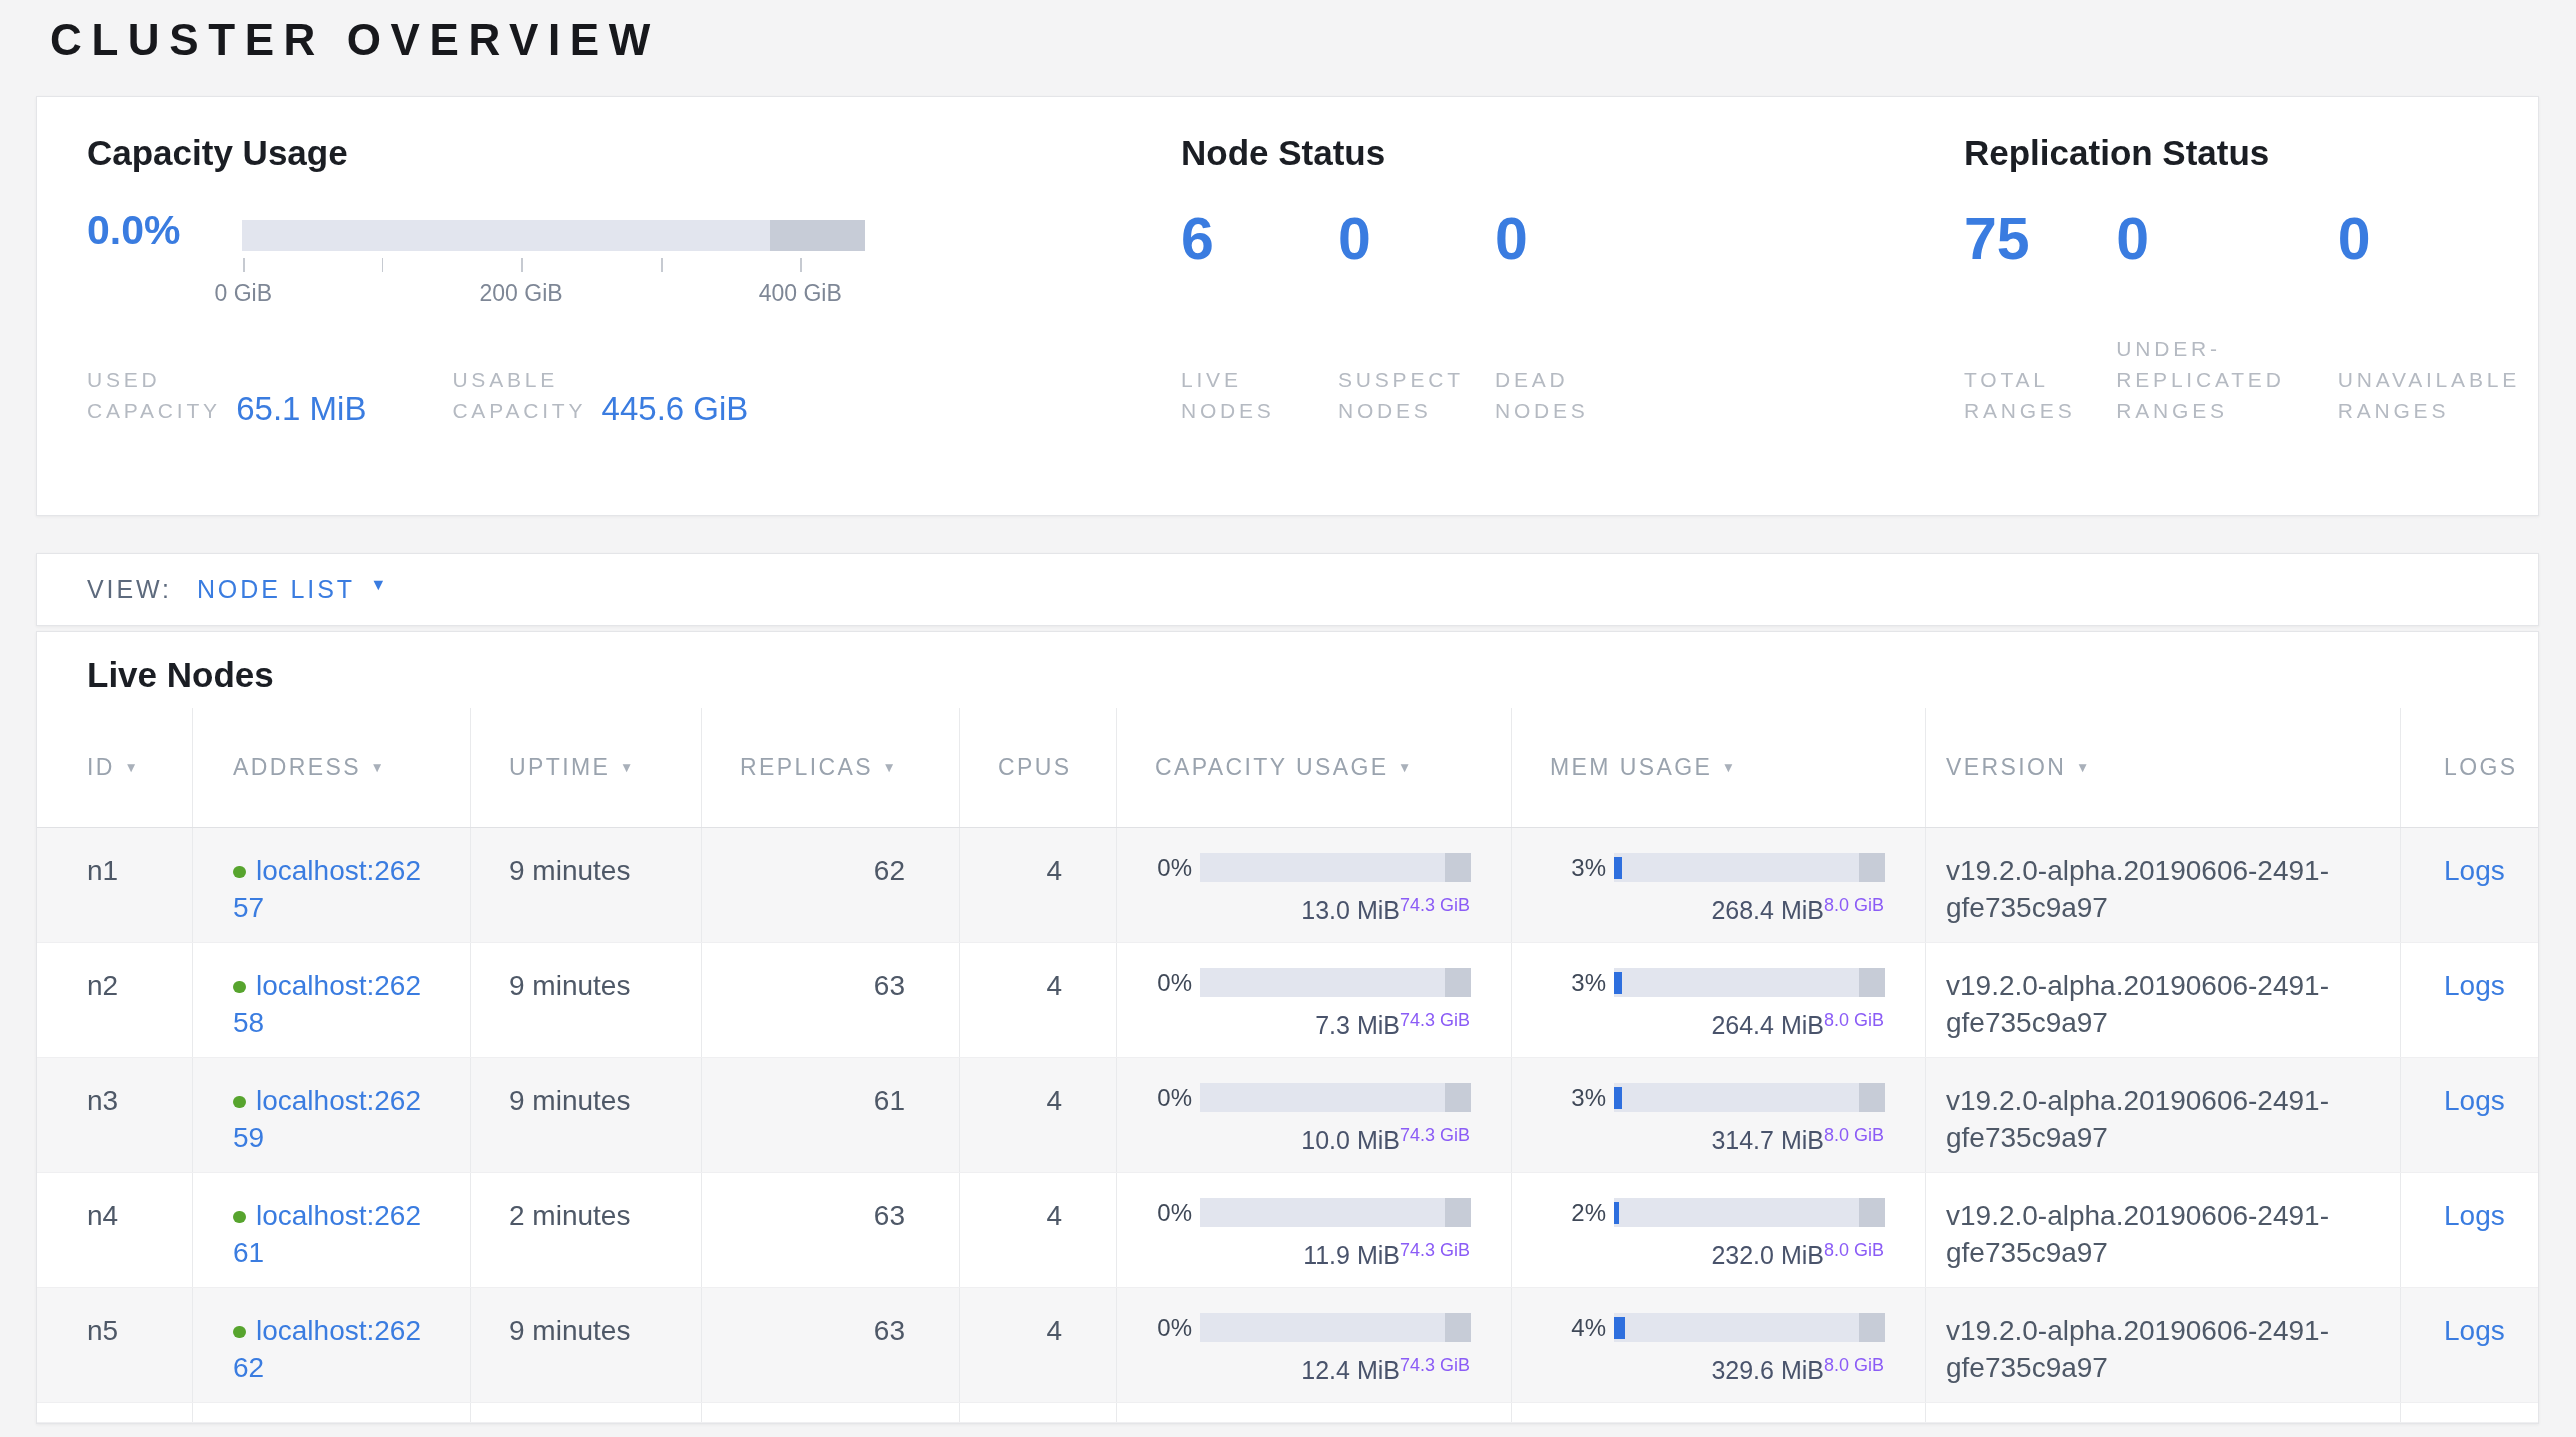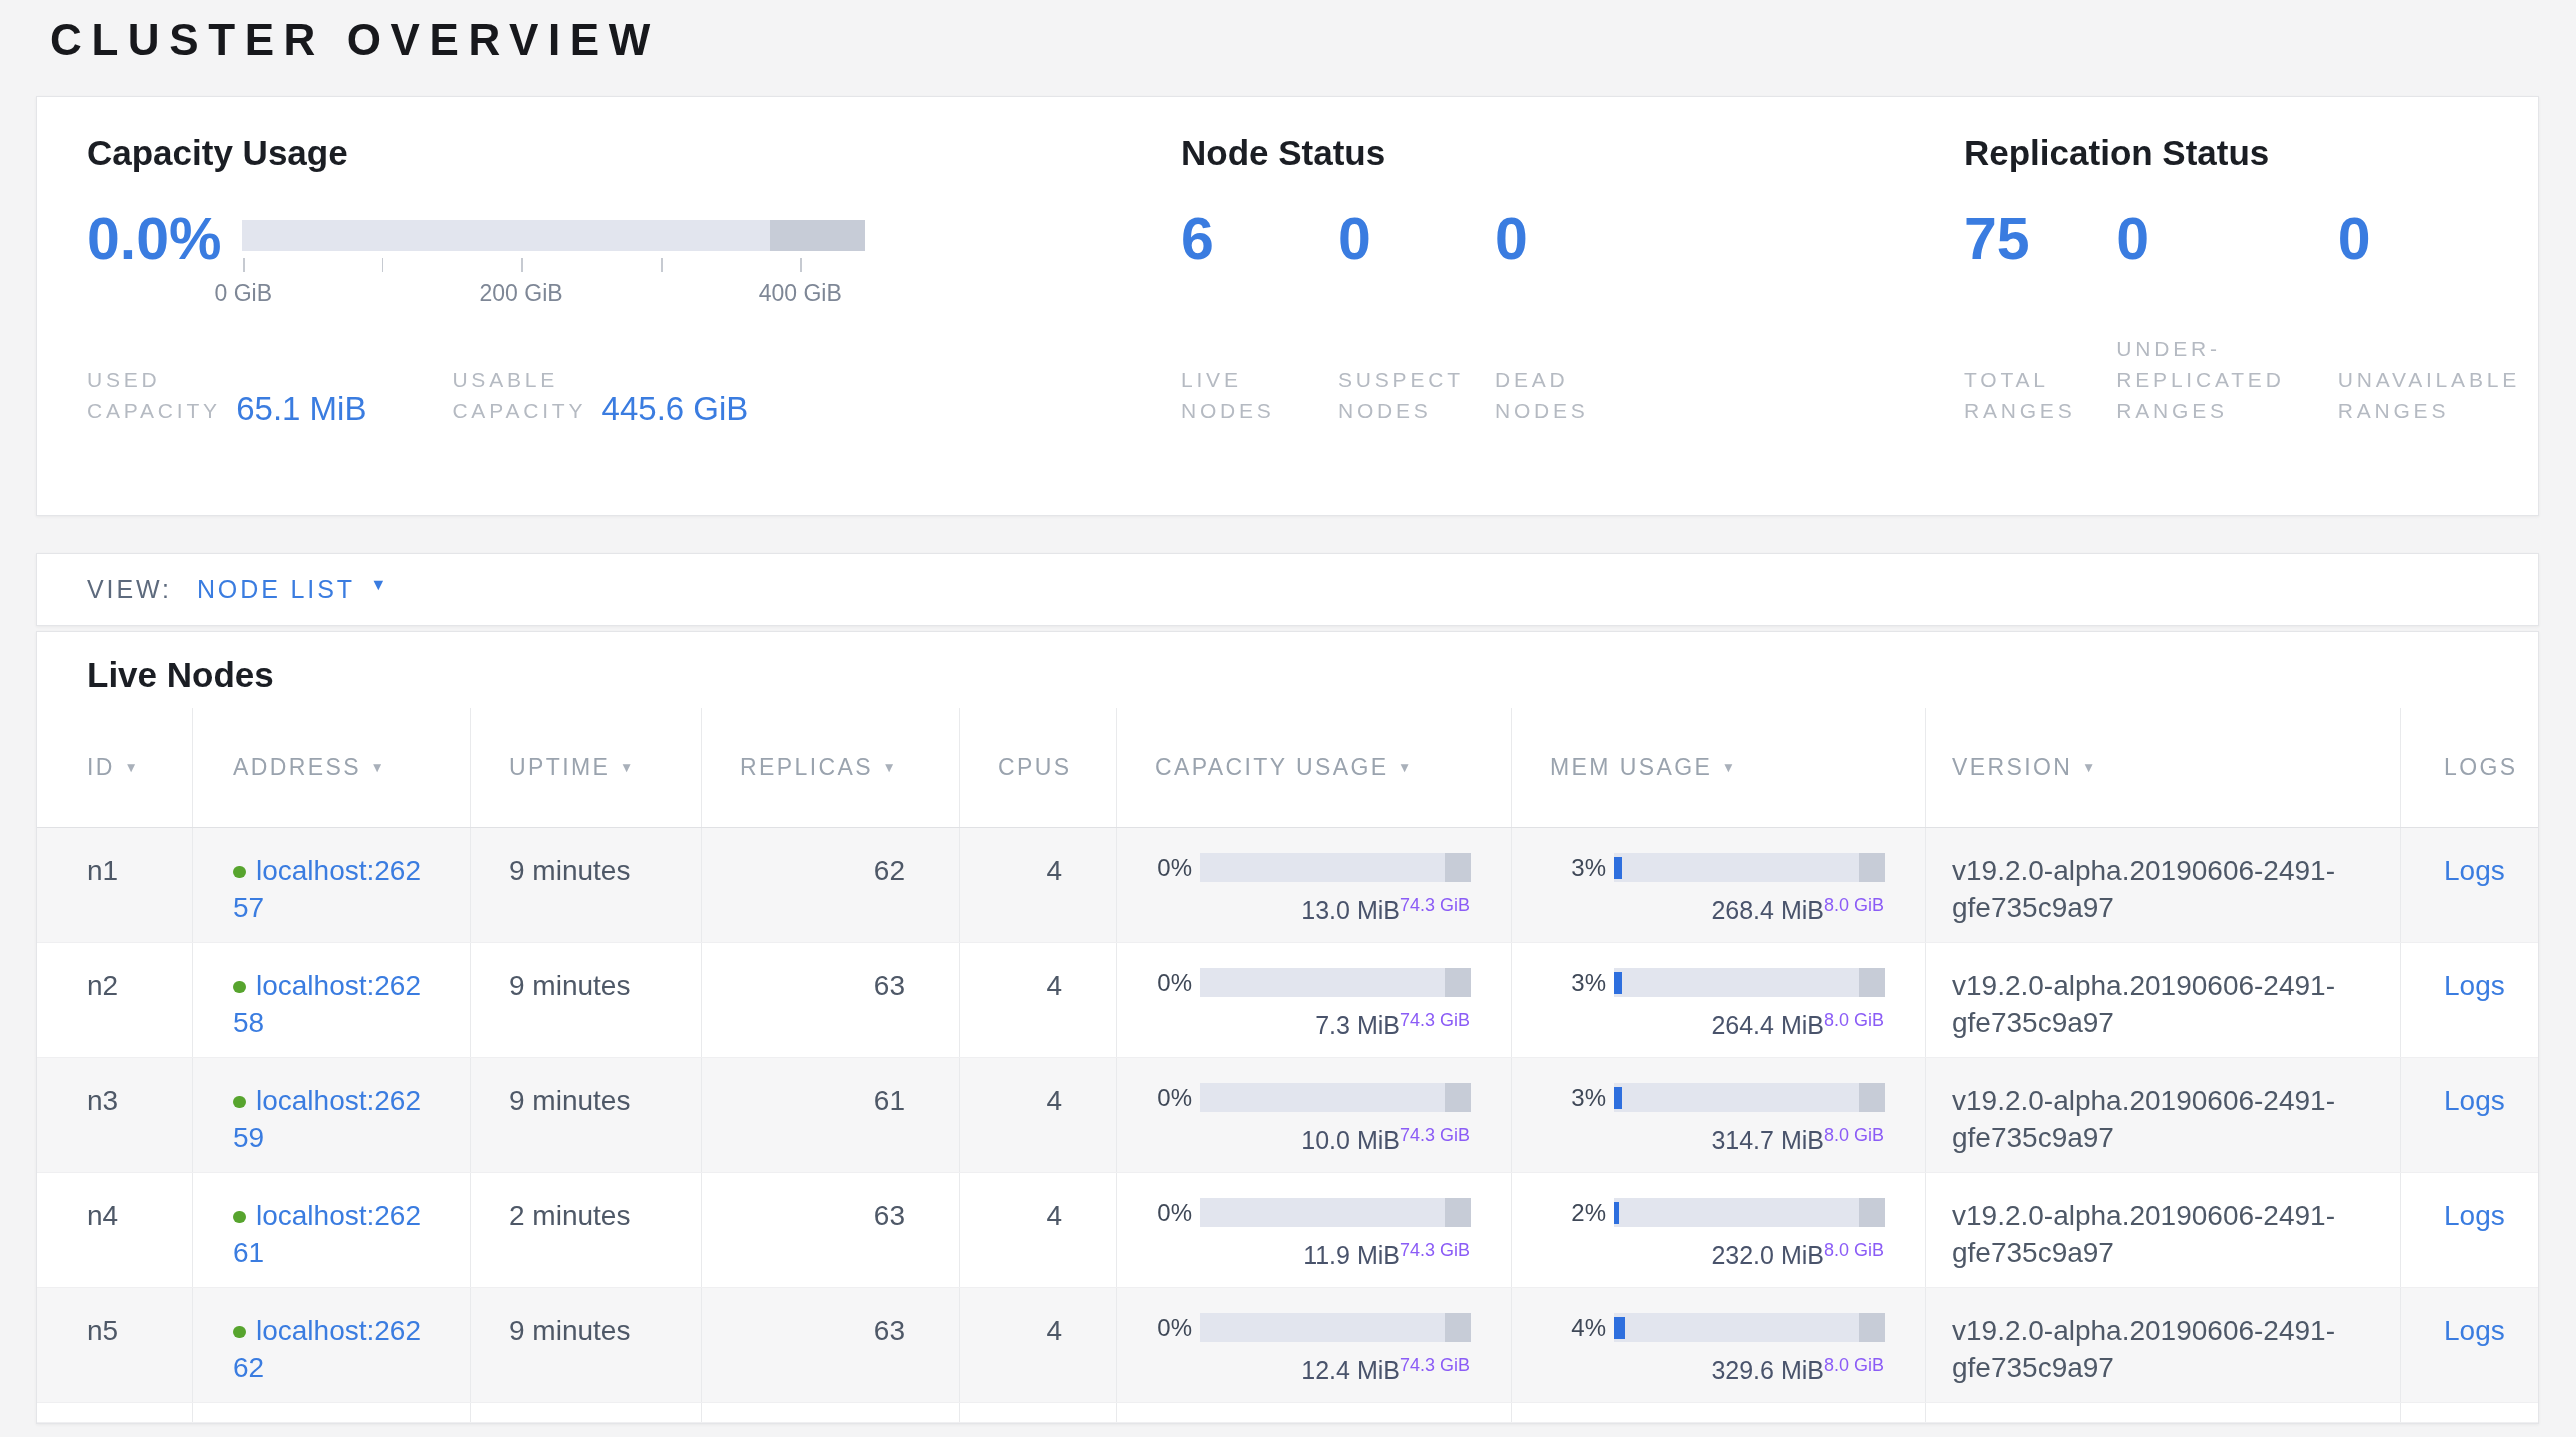--- a/index.html
+++ b/index.html
@@ -18,21 +18,21 @@
   .card.livenodes{top:631px;height:793px;overflow:hidden}
 
   
   .sec{position:absolute;top:36px}
   .sec-capacity{left:50px;width:1016px}
   .sec-nodes{left:1144px;width:671px}
   .sec-replication{left:1927px;width:556px}
   .sec-title{font-size:35px;font-weight:bold;color:#1b1e24}
   .sec-body{margin-top:37px;height:216px;display:flex;flex-direction:column;justify-content:space-between}
   .metric-row{display:flex}
-  .pct-big{width:155px;font-size:59px;font-weight:bold;color:var(--accent);line-height:1}
+  .pct-big{width:155px;font-size:41px;font-weight:bold;color:var(--accent);line-height:1}
   .axis-wrap{margin-top:9.6px;position:relative;width:623px}
   .cap-bar{position:relative;width:623px;height:31px;background:var(--track)}
   .cap-bar .reserved{position:absolute;right:0;top:0;bottom:0;width:15.3%;background:var(--reserved)}
   .cap-bar .fill{position:absolute;left:0;top:0;bottom:0;background:var(--accent)}
   .axis{position:relative;width:623px;height:67px}
   .tick-mark{position:absolute;top:7.7px;width:1.9px;height:13.4px;background:#c6cad1}
   .tick-label{position:absolute;top:29px;transform:translateX(-50%);font-size:23px;color:#7e8796;white-space:nowrap}
   .stat-row{display:flex;gap:86px}
   .stat{display:flex;align-items:flex-end}
   .s-label{font-size:21px;letter-spacing:3.8px;color:var(--caption);line-height:31px}
@@ -67,21 +67,21 @@
   .th.c0{padding-left:50px}
   .c1{width:278px;padding-left:40px}
   .c2{width:231px;padding-left:38px}
   .c3{width:258px}
   .c4{width:157px}
   .td.c3,.td.c4{text-align:right;padding-right:54px}
   .th.c3,.th.c4{padding-left:38px}
   .c5{width:395px}
   .c6{width:414px}
   .td.c6{padding-left:19px}
-  .c7{width:475px;padding-left:26px}
+  .c7{width:475px;padding-left:20px}
   .c8{width:140px;padding-left:43px}
   .addr{width:192px;word-break:break-all}
   .dot{display:inline-block;width:12.5px;height:12.5px;border-radius:50%;background:var(--green);
        margin-right:10.5px;transform:translateY(-1.9px)}
   .link{color:var(--accent);text-decoration:none;cursor:pointer}
   .usage{display:flex;align-items:flex-start}
   .pct{width:75px;text-align:right;margin-right:7.7px;font-size:24px;color:#3f4857;line-height:29px}
   .bar{position:relative;width:271px;height:29px;background:var(--track)}
   .bar .reserved{position:absolute;right:0;top:0;bottom:0;width:9.5%;background:var(--reserved)}
   .bar .fill{position:absolute;left:0;top:3.8px;bottom:3.8px;background:#2e6fde}

